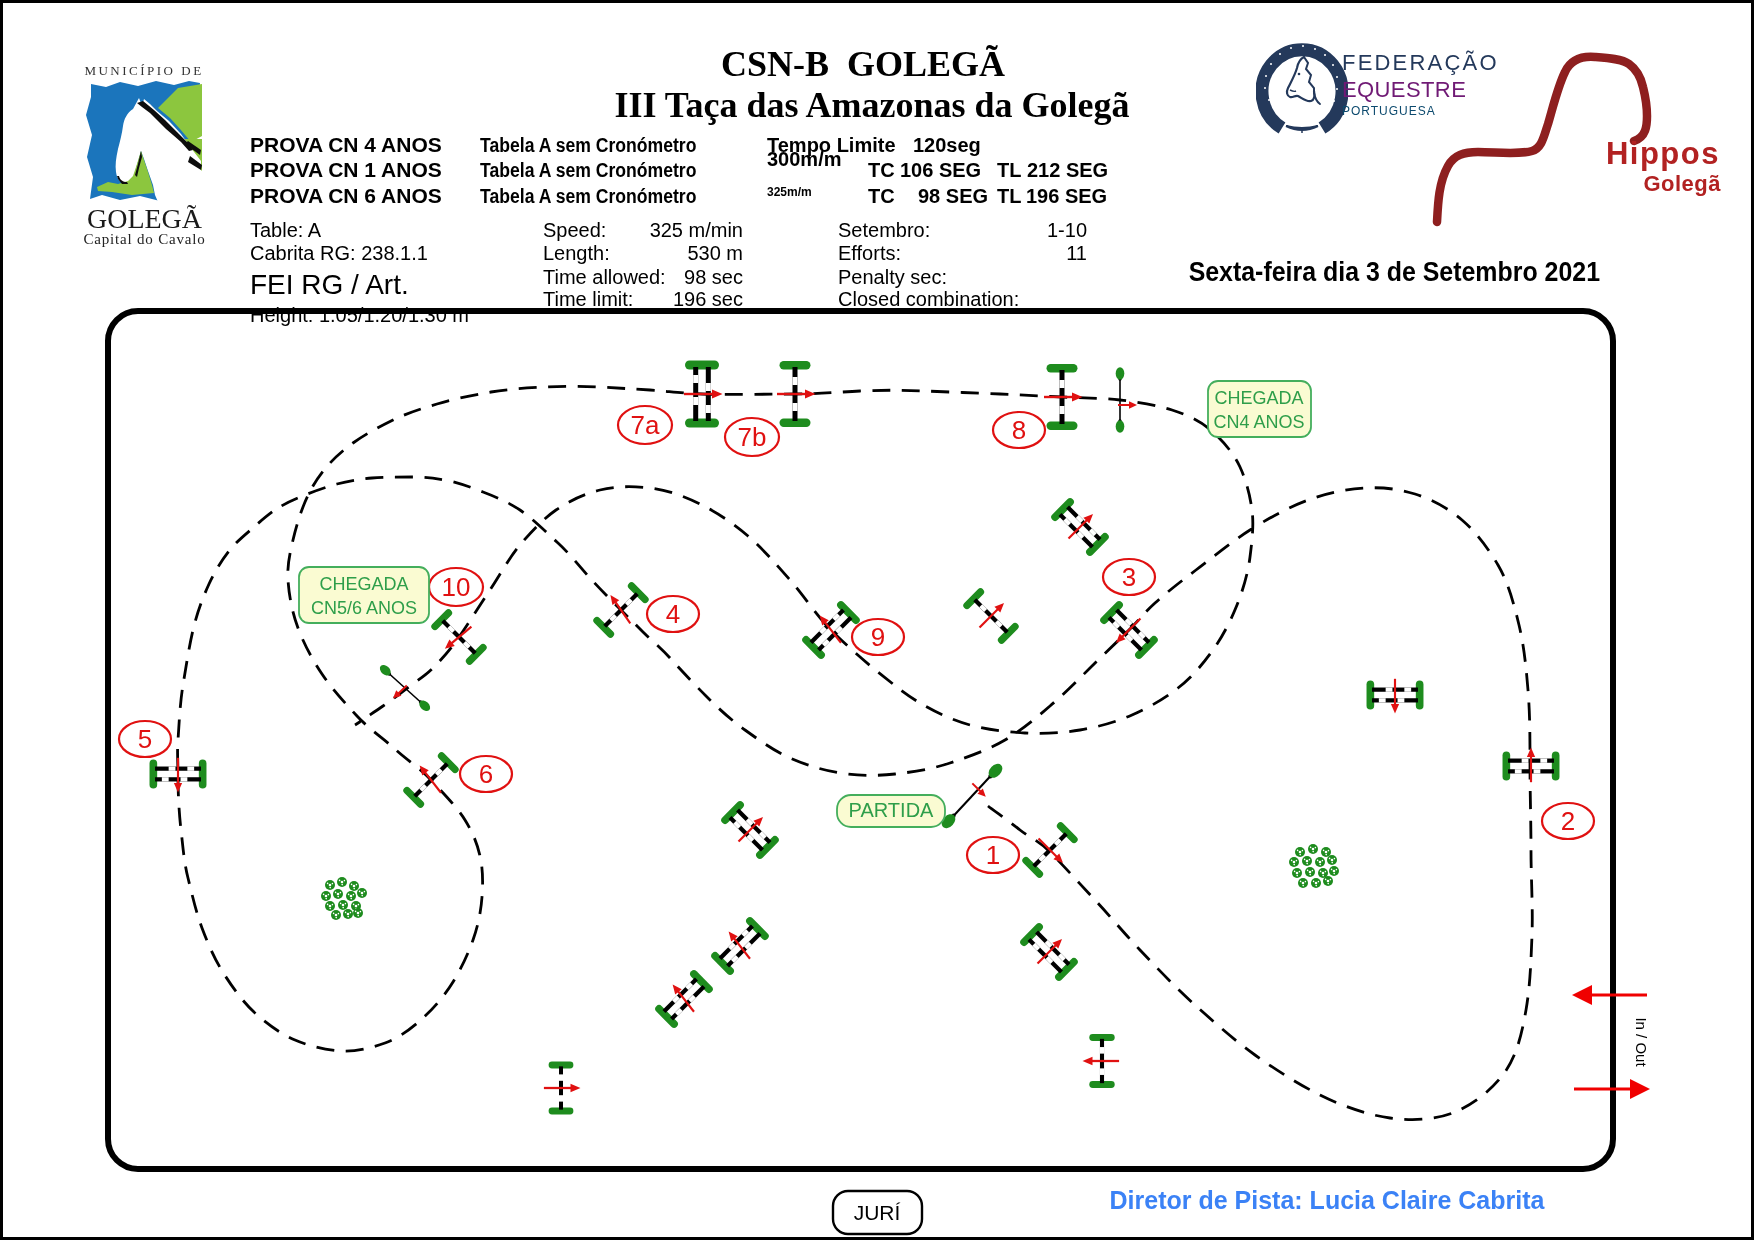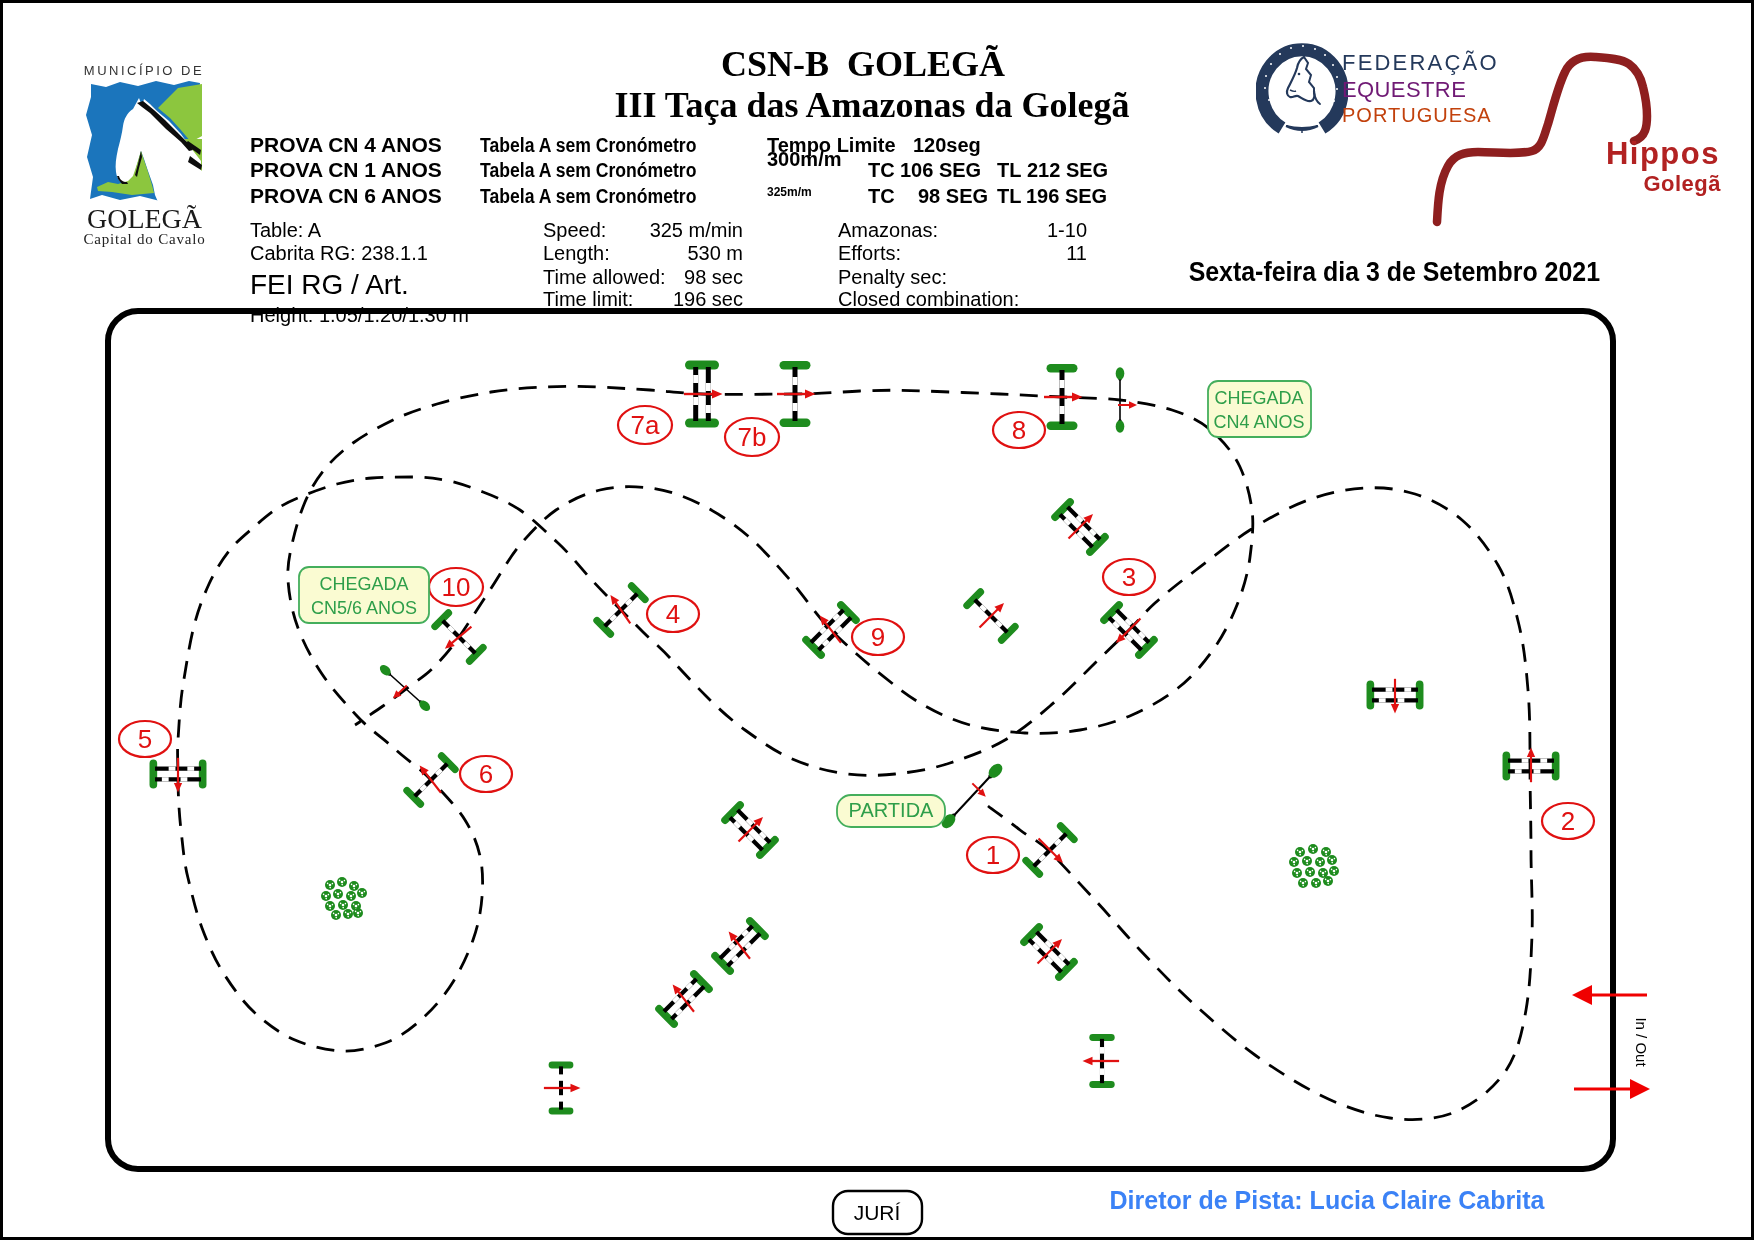--- a/index.html
+++ b/index.html
@@ -6,21 +6,21 @@
 body{width:1754px;height:1240px;position:relative;background:#fff;font-family:"Liberation Sans",sans-serif;overflow:hidden}
 .abs{position:absolute}
 .b{font-weight:bold}
 .row{display:flex;justify-content:space-between}
 </style>
 </head>
 <body>
 
 <div class="abs" style="left:0;top:0;width:1748px;height:1234px;border:3px solid #000"></div>
 
-<div class="abs" style="left:80px;top:63px;width:128px;text-align:center;font-family:Liberation Sans, sans-serif;font-size:13px;letter-spacing:2.5px;color:#333">MUNICÍPIO DE</div>
+<div class="abs" style="left:80px;top:63px;width:128px;text-align:center;font-family:Liberation Serif, serif;font-size:13px;letter-spacing:2.5px;color:#333">MUNICÍPIO DE</div>
 
 <svg class="abs" style="left:84px;top:79px" width="121" height="124" viewBox="0 0 121 124">
   <path d="M7,5 L22,8 36,3 54,7 72,2 90,6 105,2 116,4 114,22 116,40 112,60 116,82 112,100 115,122 96,118 76,122 56,117 36,121 18,116 6,120 9,98 3,78 8,56 2,36 7,18 Z" fill="#1B75BC"></path>
   <path d="M74,29 L94,9 118,5 L118,57 107,63 96,50 86,39 Z" fill="#8CC63E"></path>
   <path d="M100,60 L118,60 118,92 104,78 Z" fill="#8CC63E"></path>
   <path d="M55,19 L49,30 C43,34 40,40 39,47 C38,55 36,62 34,70 C32,79 31,86 32,93 C33,100 36,104 42,104 C46,104 48,100 50,97 L53,86 57,72 60,80 64,92 69,106 71,116 74,123 L117,123 117,82 L107,69 97,55 85,42 73,32 66,25 60,20 58,27 Z" fill="#fff"></path>
   <path d="M59,22 L70,31 81,41 93,53 103,63 109,71 105,72 97,63 89,56 82,50 74,42 66,34 58,28 53,24 Z" fill="#0d0d0d"></path>
   <path d="M104,62 L117,71 116,76 101,65 Z" fill="#0d0d0d"></path>
   <path d="M106,77 L118,86 117,91 104,83 Z" fill="#0d0d0d"></path>
   <path d="M13,108 L24,103 34,105 44,102 49,97 53,85 57,72 L60,81 64,93 68,106 70,114 48,116 28,113 14,112 Z" fill="#8CC63E"></path>
@@ -73,21 +73,21 @@
 <div class="abs row" style="left:543px;top:266px;width:200px;font-size:20px">
     <span>Time allowed:</span>
     <span>98 sec</span>
   </div>
 <div class="abs row" style="left:543px;top:288px;width:200px;font-size:20px">
     <span>Time limit:</span>
     <span>196 sec</span>
   </div>
 
 <div class="abs row" style="left:838px;top:219px;width:249px;font-size:20px">
-    <span>Amazonas:</span>
+    <span>Setembro:</span>
     <span>1-10</span>
   </div>
 <div class="abs row" style="left:838px;top:242px;width:249px;font-size:20px">
     <span>Efforts:</span>
     <span>11</span>
   </div>
 <div class="abs" style="left:838px;top:266px;font-size:20px">Penalty sec:</div>
 <div class="abs" style="left:838px;top:288px;font-size:20px">Closed combination:</div>
 
 <div class="abs b" style="left:1100px;top:256px;width:500px;text-align:right;font-size:28px;transform:scaleX(0.89);transform-origin:100% 0">Sexta-feira dia 3 de Setembro 2021</div>
@@ -113,21 +113,21 @@
   <path d="M48,17 C44,19 42,23 41,28 C39,35 35,42 32,48 C30,52 31,56 34,57 C37,58 39,55 42,56 C46,58 50,62 55,61 C58,60 59,56 58,51" fill="none" stroke="#24395B" stroke-width="2.2" stroke-linejoin="round" stroke-linecap="round"></path>
   <path d="M48,17 L52,23 50,29 55,35 53,42 58,48 58,53 C59,58 61,62 64,64" fill="none" stroke="#24395B" stroke-width="2" stroke-linecap="round"></path>
   <path d="M34,50 C36,51 38,52 40,51" fill="none" stroke="#24395B" stroke-width="1.4"></path>
   <circle cx="43" cy="34" r="1.3" fill="#24395B"></circle>
   <path d="M30,86 Q46,94 62,86 M30,86 Q46,90 62,86" fill="none" stroke="#24395B" stroke-width="2"></path>
   <line x1="46" y1="88" x2="46" y2="93" stroke="#24395B" stroke-width="1.5"></line>
 </svg>
 
 <div class="abs" style="left:1342px;top:50px;font-size:22px;letter-spacing:2.2px;color:#24395B">FEDERAÇÃO</div>
 <div class="abs" style="left:1342px;top:77px;font-size:22px;letter-spacing:0.4px;color:#701a75">EQUESTRE</div>
-<div class="abs" style="left:1342px;top:104px;font-size:20px;letter-spacing:1px;color:#c2410c">PORTUGUESA</div>
+<div class="abs" style="left:1342px;top:104px;font-size:12px;letter-spacing:1px;color:#0c4a6e">PORTUGUESA</div>
 
 <svg class="abs" style="left:1420px;top:40px" width="240" height="190" viewBox="0 0 240 190">
   <path d="M17,182 C18,162 19,142 28,126 C34,115 44,112 58,112 C76,112 98,115 112,111 C122,108 124,96 128,84 C133,67 138,46 145,32 C151,19 163,16 175,17 C188,18 202,19 209,24 C216,29 221,38 223,47 C225,55 227,66 227,76 C227,86 226,97 214,101" fill="none" stroke="#8E1F1F" stroke-width="8.5" stroke-linecap="round"></path>
 </svg>
 
 <div class="abs b" style="left:1420px;top:136px;width:300px;text-align:right;font-size:31px;letter-spacing:1.5px;color:#B22222">Hippos</div>
 
 <div class="abs b" style="left:1420px;top:171px;width:301px;text-align:right;font-size:22px;letter-spacing:0.5px;color:#B22222">Golegã</div>
 
 <svg class="abs" style="left:0;top:0" width="1754" height="1240" viewBox="0 0 1754 1240">

